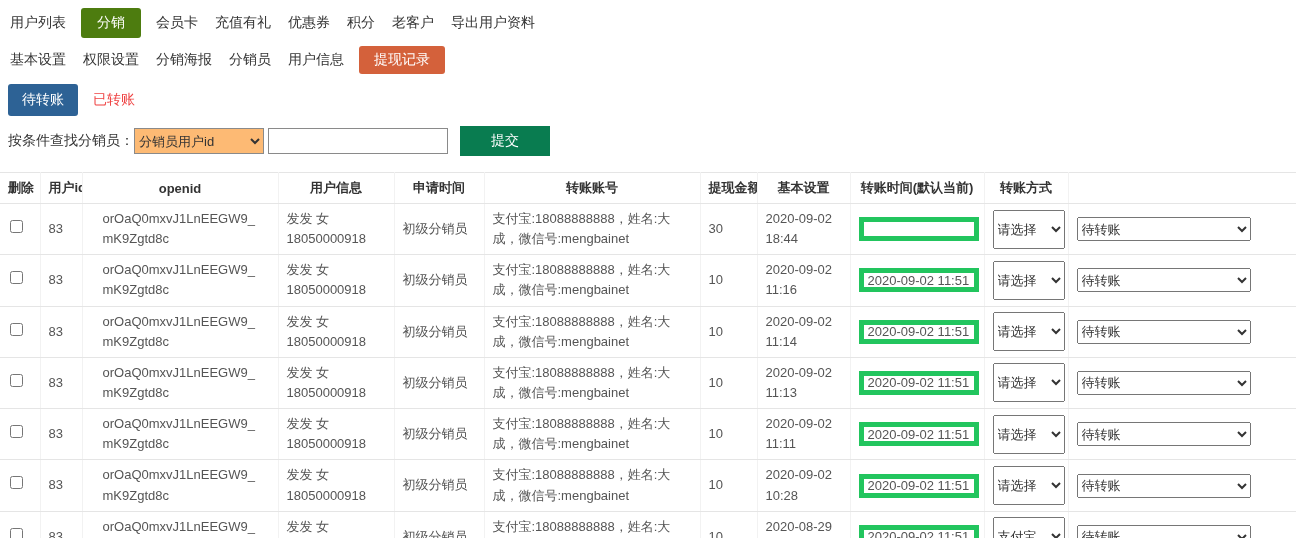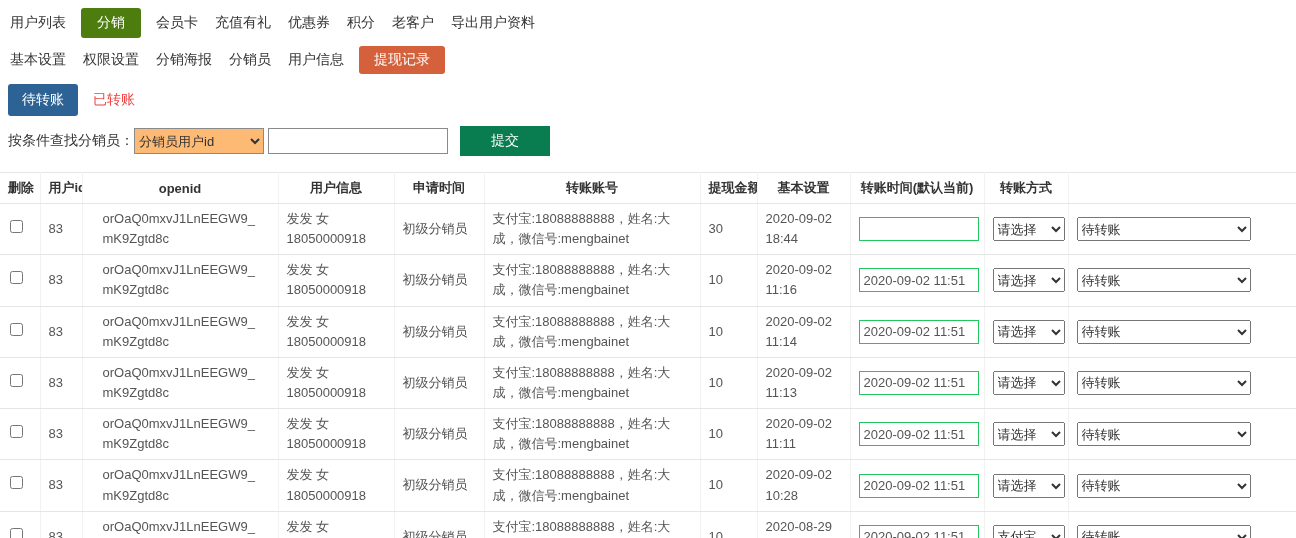--- a/index.html
+++ b/index.html
@@ -28,23 +28,23 @@
   table { margin-top: 16px; width: 1296px; border-collapse: collapse; table-layout: fixed;
     font-size: 13px; }
   th { text-align: center; font-weight: bold; color: #333; padding: 6px 8px;
     border-top: 1px solid #e5e5e5; border-bottom: 1px solid #e5e5e5;
     border-right: 1px solid #f2f2f2; white-space: nowrap; overflow: hidden; }
   td { padding: 5px 8px; color: #555; border-bottom: 1px solid #e5e5e5;
     border-right: 1px solid #f2f2f2; vertical-align: middle; line-height: 1.55; }
   th:last-child, td:last-child { border-right: none; }
   .openid-text { width: 156px; word-break: break-all; margin-left: 12px; }
   td input[type="checkbox"] { margin-left: 2px; width: 13px; height: 13px; }
-  .time-input { width: 120px; height: 24px; border: 1px solid #22c55e; font-size: 13px;
+  .time-input { width: 120px; height: 24px; border: 5px solid #22c55e; font-size: 13px;
     color: #555; padding: 0 4px; font-family: inherit; background: #fff; }
-  .sel-method { width: 72px; height: 24px; font-size: 13px; color: #333; }
+  .sel-method { width: 72px; height: 39px; font-size: 13px; color: #333; }
   .sel-status { width: 174px; height: 24px; font-size: 13px; color: #333; }
 </style>
 </head>
 <body>
 
 <div class="nav nav1" id="top-nav">
     <div class="nav-item">用户列表</div>
     <div class="nav-item active-green">分销</div>
     <div class="nav-item">会员卡</div>
     <div class="nav-item">充值有礼</div>

